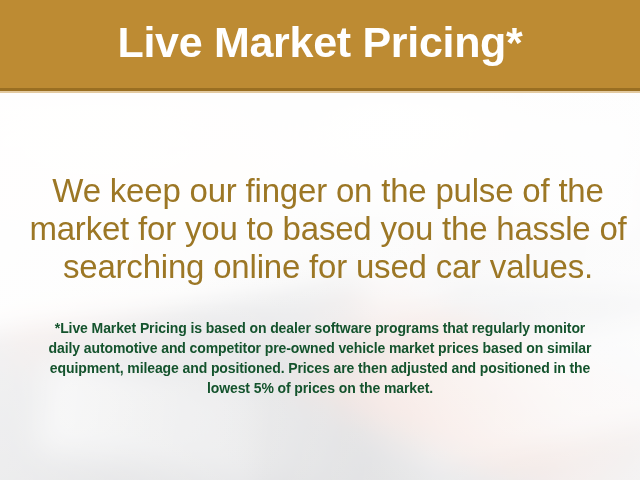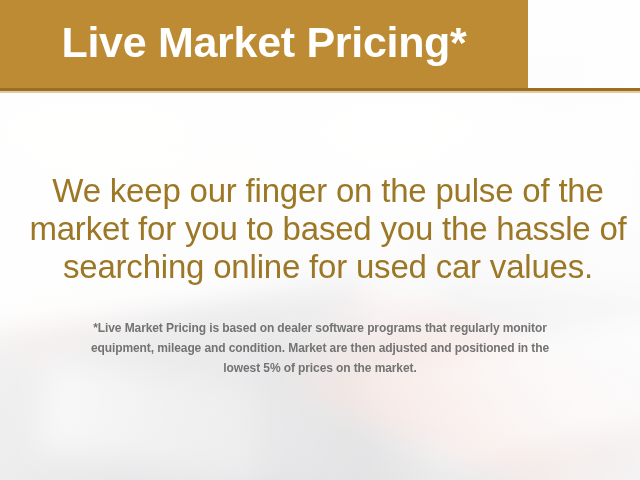--- a/index.html
+++ b/index.html
@@ -131,21 +131,21 @@
   .bg-wash2 {
     position: absolute;
     inset: 0;
     background: linear-gradient(95deg, rgba(255,255,255,.40) 0%, rgba(255,255,255,.10) 45%, rgba(255,255,255,.35) 100%);
   }
 
   
   .banner {
     position: absolute;
     left: 0; top: 0;
-    width: 528px;
+    width: 640px;
     height: 88px;
     background: #bd8b33;
     box-sizing: border-box;
     display: flex;
     align-items: center;
     justify-content: center;
     z-index: 5;
   }
   .banner-rule-dark {
     position: absolute;
@@ -189,22 +189,22 @@
   .headline .ln { display: block; white-space: nowrap; }
 
   
   .fineprint {
     position: absolute;
     left: 0;
     top: 318px;
     width: 640px;
     z-index: 4;
     text-align: center;
-    color: #737373;
-    font-size: 12px;
+    color: #14532d;
+    font-size: 14px;
     font-weight: 700;
     line-height: 20px;
     letter-spacing: -0.1px;
   }
   .fineprint .ln { display: block; white-space: nowrap; }
 </style>
 </head>
 <body>
 
 <div id="slide">
@@ -234,17 +234,18 @@
   <div class="banner-rule-light"></div>
 
   <div class="headline">
     <span class="ln">We keep our finger on the pulse of the</span>
     <span class="ln">market for you to based you the hassle of</span>
     <span class="ln">searching online for used car values.</span>
   </div>
 
   <div class="fineprint">
     <span class="ln">*Live Market Pricing is based on dealer software programs that regularly monitor</span>
-    <span class="ln">equipment, mileage and condition. Market are then adjusted and positioned in the</span>
+    <span class="ln">daily automotive and competitor pre-owned vehicle market prices based on similar</span>
+    <span class="ln">equipment, mileage and positioned. Prices are then adjusted and positioned in the</span>
     <span class="ln">lowest 5% of prices on the market.</span>
   </div>
 
 </div>
 
 </body></html>

